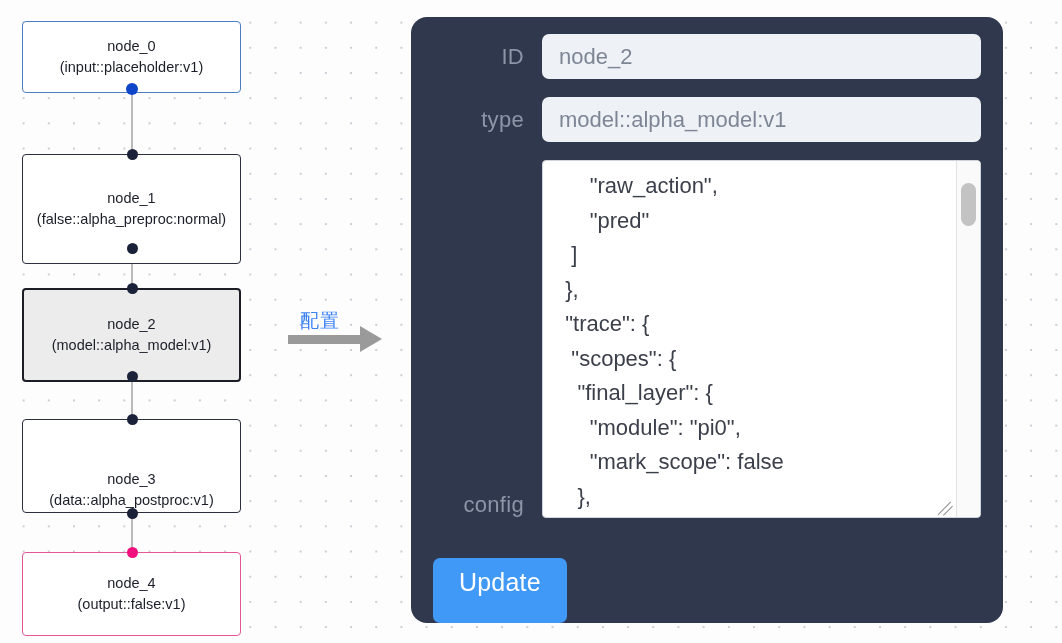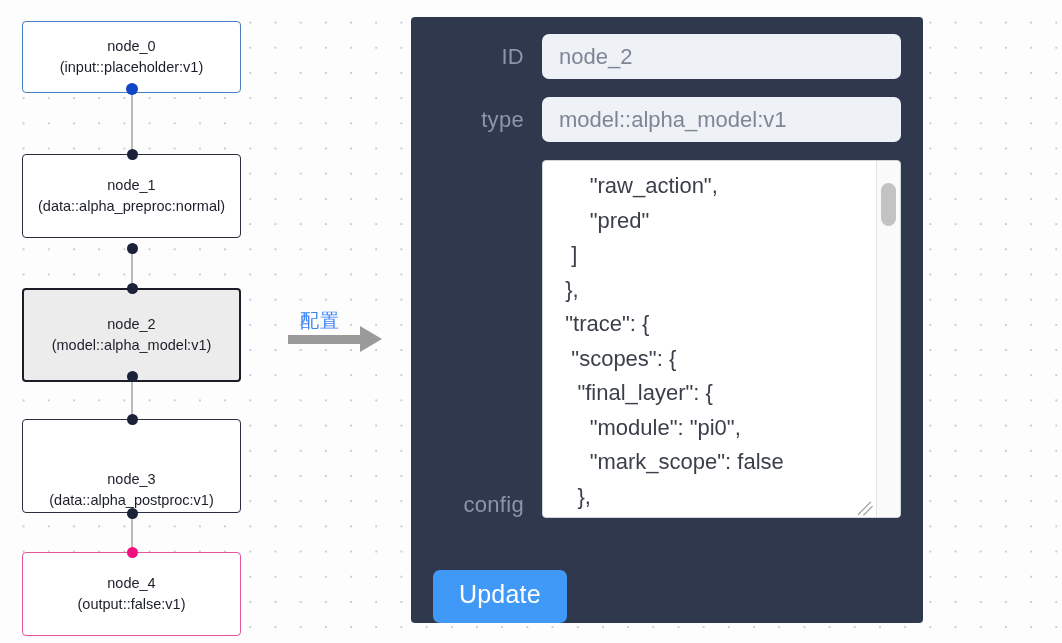--- a/index.html
+++ b/index.html
@@ -129,24 +129,24 @@
     border-top: 13px solid transparent;
     border-bottom: 13px solid transparent;
     border-left: 22px solid #9a9a9a;
   }
 
   
   .panel {
     position: absolute;
     left: 411px;
     top: 17px;
-    width: 512px;
+    width: 592px;
     height: 606px;
     background: #2f384c;
-    border-radius: 4px;
+    border-radius: 16px;
     box-sizing: border-box;
     padding: 17px 22px 0 22px;
   }
 
   .field-row {
     display: flex;
     align-items: center;
     margin-bottom: 18px;
   }
   .field-row.row-config { align-items: flex-end; }
@@ -251,21 +251,21 @@
     left: 22px;
     bottom: 0;
   }
   .btn-update {
     background: #4099f7;
     color: #ffffff;
     border: none;
     border-radius: 7px;
     font-size: 25px;
     font-family: "Liberation Sans", "DejaVu Sans", sans-serif;
-    padding: 10px 26px 14px 26px;
+    padding: 10px 26px 26px 26px;
     cursor: pointer;
     letter-spacing: 0.2px;
   }
 </style>
 </head>
 <body>
 
 <div id="app">
 
   <div class="canvas-grid"></div>
@@ -276,23 +276,23 @@
     <div class="edge" style="top:244px; height:50px;"></div>
     <div class="edge" style="top:372px; height:50px;"></div>
     <div class="edge" style="top:510px; height:42px;"></div>
 
     <div class="node is-input" style="top:21px; height:72px;">
       <div class="n-title">node_0</div>
       <div class="n-sub">(input::placeholder:v1)</div>
     </div>
     <div class="handle h-blue" style="top:83px;"></div>
 
-    <div class="node" style="top:154px; height:84px;">
+    <div class="node" style="top:154px; height:110px;">
       <div class="n-title">node_1</div>
-      <div class="n-sub">(data::alpha_preproc:normal)</div>
+      <div class="n-sub">(false::alpha_preproc:normal)</div>
     </div>
     <div class="handle" style="top:149px;"></div>
     <div class="handle" style="top:243px;"></div>
 
     <div class="node is-selected" style="top:288px; height:94px;">
       <div class="n-title">node_2</div>
       <div class="n-sub">(model::alpha_model:v1)</div>
     </div>
     <div class="handle" style="top:283px;"></div>
     <div class="handle" style="top:371px;"></div>

